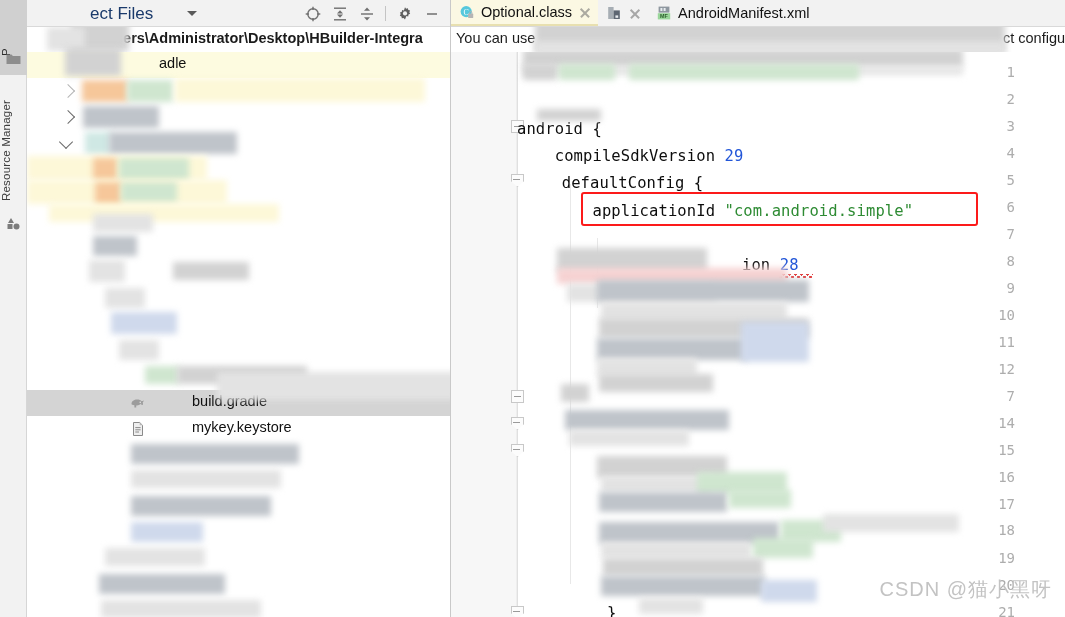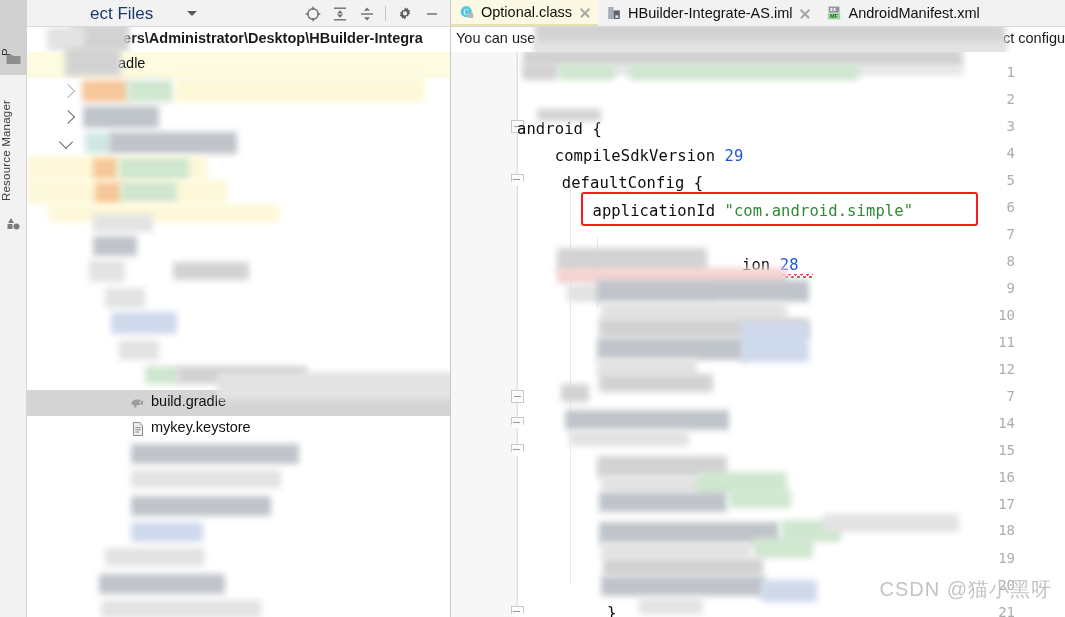--- a/index.html
+++ b/index.html
@@ -139,20 +139,21 @@
     height: 26px;
     box-sizing: border-box;
   }
   .tree-row.selected { background: #d4d4d4; }
   .tree-label {
     position: absolute;
     top: 3px;
     font-size: 14.5px;
     color: #101010;
     white-space: nowrap;
+    margin-left: 41px;
   }
   .tree-icon {
     position: absolute;
     top: 5px;
     width: 16px; height: 16px;
   }
   .chev {
     position: absolute;
     width: 9px; height: 9px;
     border-right: 1.6px solid #6a6a6a;
@@ -554,21 +555,20 @@
       </div>
 
       <div class="tab">
         <span class="tab-icon">
           <svg width="16" height="16" viewBox="0 0 16 16">
             <rect x="2.2" y="2" width="5.4" height="12" fill="#a6adb4"></rect>
             <rect x="7.6" y="5.4" width="6.2" height="8.6" fill="#5d6672"></rect>
             <rect x="9.4" y="10.4" width="2.8" height="2.4" fill="#e8ecef"></rect>
           </svg>
         </span>
-        <span>HBuilder-Integrate-AS.iml</span>
         <span class="tab-close"></span>
       </div>
 
       <div class="tab">
         <span class="tab-icon">
           <svg width="16" height="16" viewBox="0 0 16 16">
             <rect x="2.6" y="1.6" width="10.8" height="6" fill="#8e979f"></rect>
             <rect x="4.4" y="3" width="2" height="3" fill="#e9edf0"></rect>
             <rect x="7.6" y="3" width="2" height="3" fill="#e9edf0"></rect>
             <rect x="1.8" y="8.2" width="12.4" height="6.2" fill="#9ad69a"></rect>

